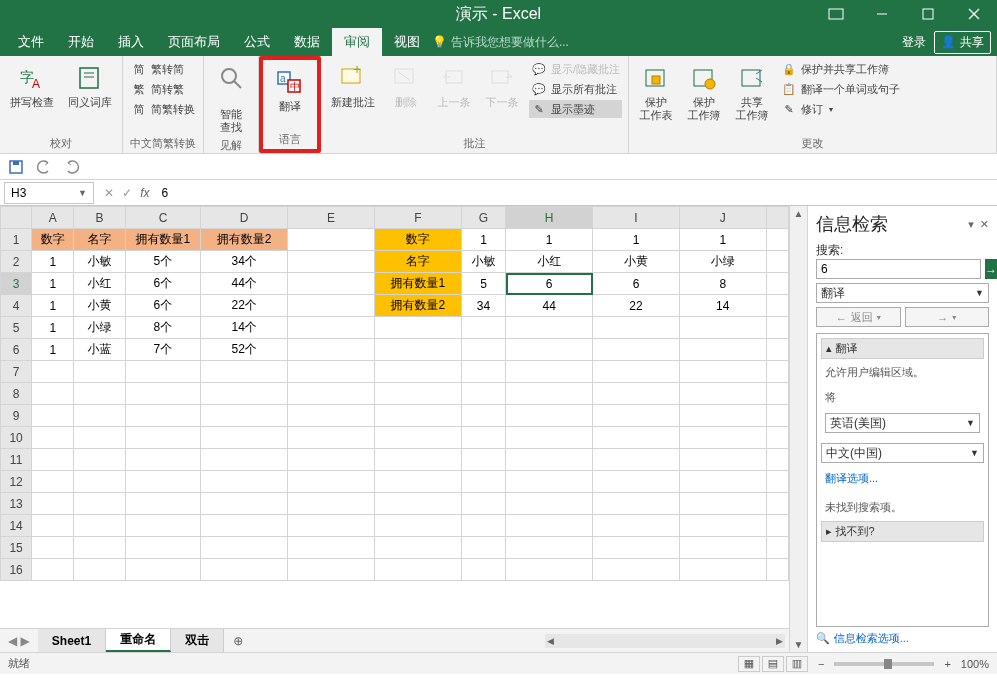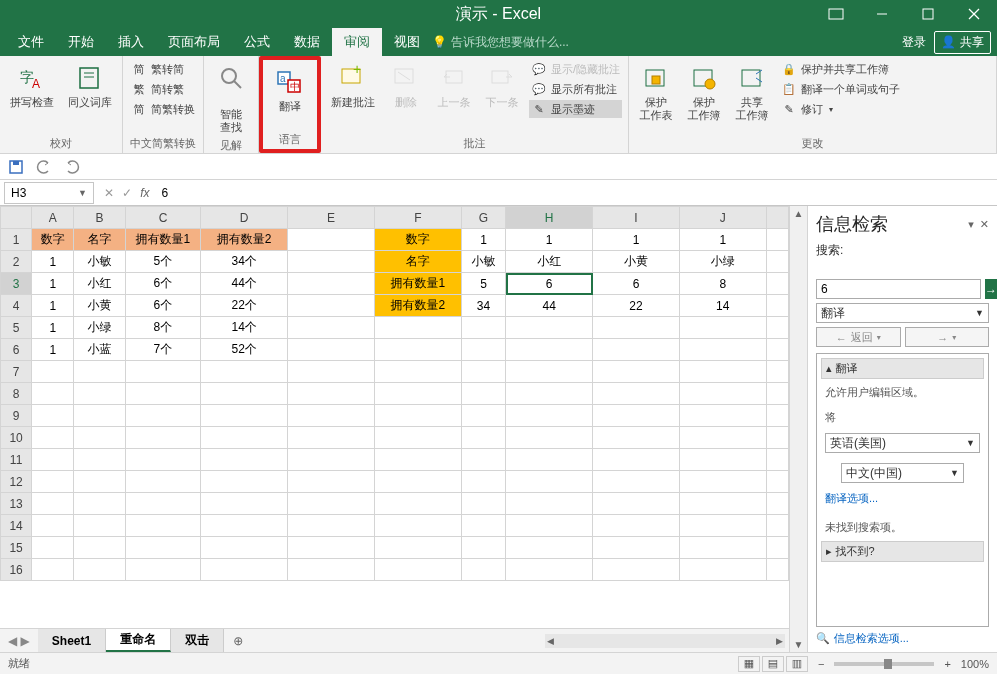--- a/index.html
+++ b/index.html
@@ -637,21 +637,21 @@
   </div>
 
   <div class="research-pane">
     <div class="pane-title">
       <span>信息检索</span>
       <span class="pane-close">
           <span>▾</span>
           <span>✕</span>
         </span>
     </div>
-    <div style="margin-bottom:20px;">搜索:</div>
+    <div style="margin-bottom:0;">搜索:</div>
     <div class="research-input-row">
       <input type="text" value="6" style="">
       <div class="go-btn">→</div>
     </div>
     <div class="research-select">
         <span>翻译</span>
         <span style="font-size:9px;">▼</span>
       </div>
     <div class="research-nav">
       <div class="nav-btn">
@@ -668,21 +668,21 @@
       <div class="research-section-hdr">
           <span>▴</span>
           <span>翻译</span>
         </div>
       <div class="research-text">允许用户编辑区域。</div>
       <div class="research-label">将</div>
       <div class="research-select" style="margin:2px 4px;width:auto;">
           <span>英语(美国)</span>
           <span style="font-size:9px;">▼</span>
         </div>
-      <div class="research-select" style="margin:2px 20px;width:auto;">
+      <div class="research-select" style="margin:2px 0;width:auto;">
           <span>中文(中国)</span>
           <span style="font-size:9px;">▼</span>
         </div>
       <div class="research-link">翻译选项...</div>
       <div class="research-text" style="margin-top:8px;">未找到搜索项。</div>
       <div class="research-section-hdr">
           <span>▸</span>
           <span>找不到?</span>
         </div>
     </div>

